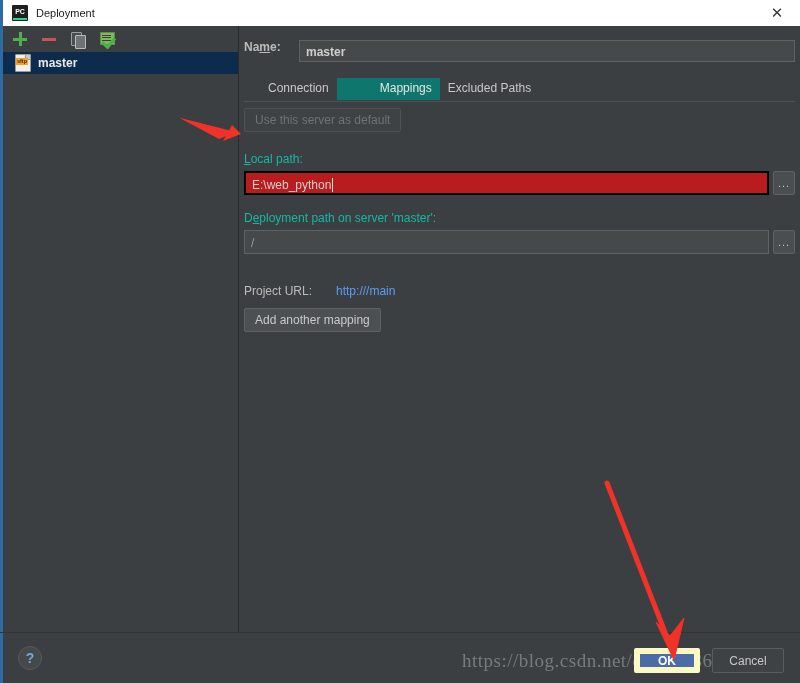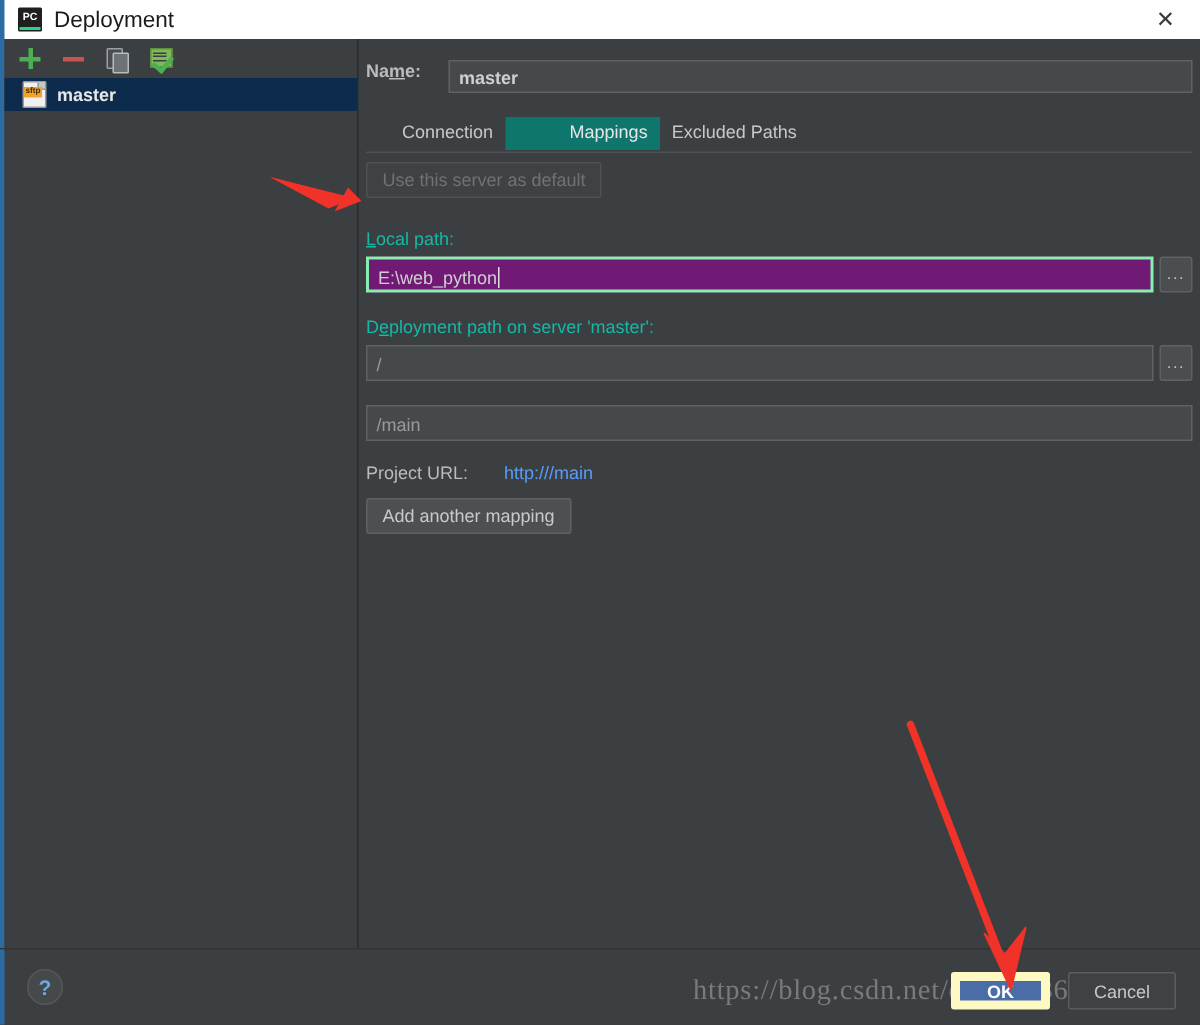--- a/index.html
+++ b/index.html
@@ -39,21 +39,21 @@
     position: absolute; left: 1px; bottom: 1px; width: 14px; height: 2.5px;
     background: #21d789;
   }
   .tb-icon .pc-text {
     position: absolute; left: 0; top: 0; width: 16px; height: 13px;
     color: #ffffff; font-size: 7px; font-weight: bold;
     line-height: 13px; text-align: center;
     font-family: "Liberation Sans", sans-serif;
   }
   .tb-title {
-    margin-left: 8px; font-size: 15px; color: #1a1a1a;
+    margin-left: 8px; font-size: 11px; color: #1a1a1a;
   }
   .tb-close {
     position: absolute; right: 0; top: 0; width: 46px; height: 26px;
     display: flex; align-items: center; justify-content: center;
     color: #3a3a3a; font-size: 15px; cursor: pointer;
   }
 
   
   .body-area {
     position: absolute; left: 0; top: 26px; width: 800px; height: 606px;
@@ -178,21 +178,21 @@
     padding: 4px 10px; cursor: pointer;
     font-family: "Liberation Sans", sans-serif;
   }
   .btn.disabled { color: #6f7375; background: #3f4244; border-color: #4e5254; cursor: default; }
 
   .fieldlabel { font-size: 12px; color: #14b8a6; margin-bottom: 5px; }
   .fieldlabel u { text-decoration: underline; }
 
   .row-field { display: flex; align-items: center; gap: 4px; }
   .row-field .txtfield { flex: 1; height: 24px; line-height: 24px; }
-  .txtfield.focused { border: 2px solid #86efac; background: #701a75; }
+  .txtfield.focused { border: 2px solid #000000; background: #b91c1c; }
   .txtfield.dim { color: #9a9a9a; }
 
   .browse {
     width: 22px; height: 24px; background: #4a4e50;
     border: 1px solid #5e6264; border-radius: 2px;
     display: flex; align-items: center; justify-content: center;
     color: #c0c0c0; font-size: 11px; letter-spacing: 1px;
     cursor: pointer; box-sizing: border-box;
   }
 
@@ -322,23 +322,20 @@
         <div style="height:16px"></div>
 
         <div class="fieldlabel">D<u>e</u>ployment path on server 'master':</div>
         <div class="row-field">
           <span class="txtfield dim">/</span>
           <span class="browse">...</span>
         </div>
 
         <div style="height:16px"></div>
 
-        <div class="row-field">
-          <span class="txtfield dim">/main</span>
-        </div>
 
         <div style="height:14px"></div>
 
         <div class="url-row">
           <span>Project URL:</span>
           <span class="url-link">http:///main</span>
         </div>
 
         <div style="height:10px"></div>
 

